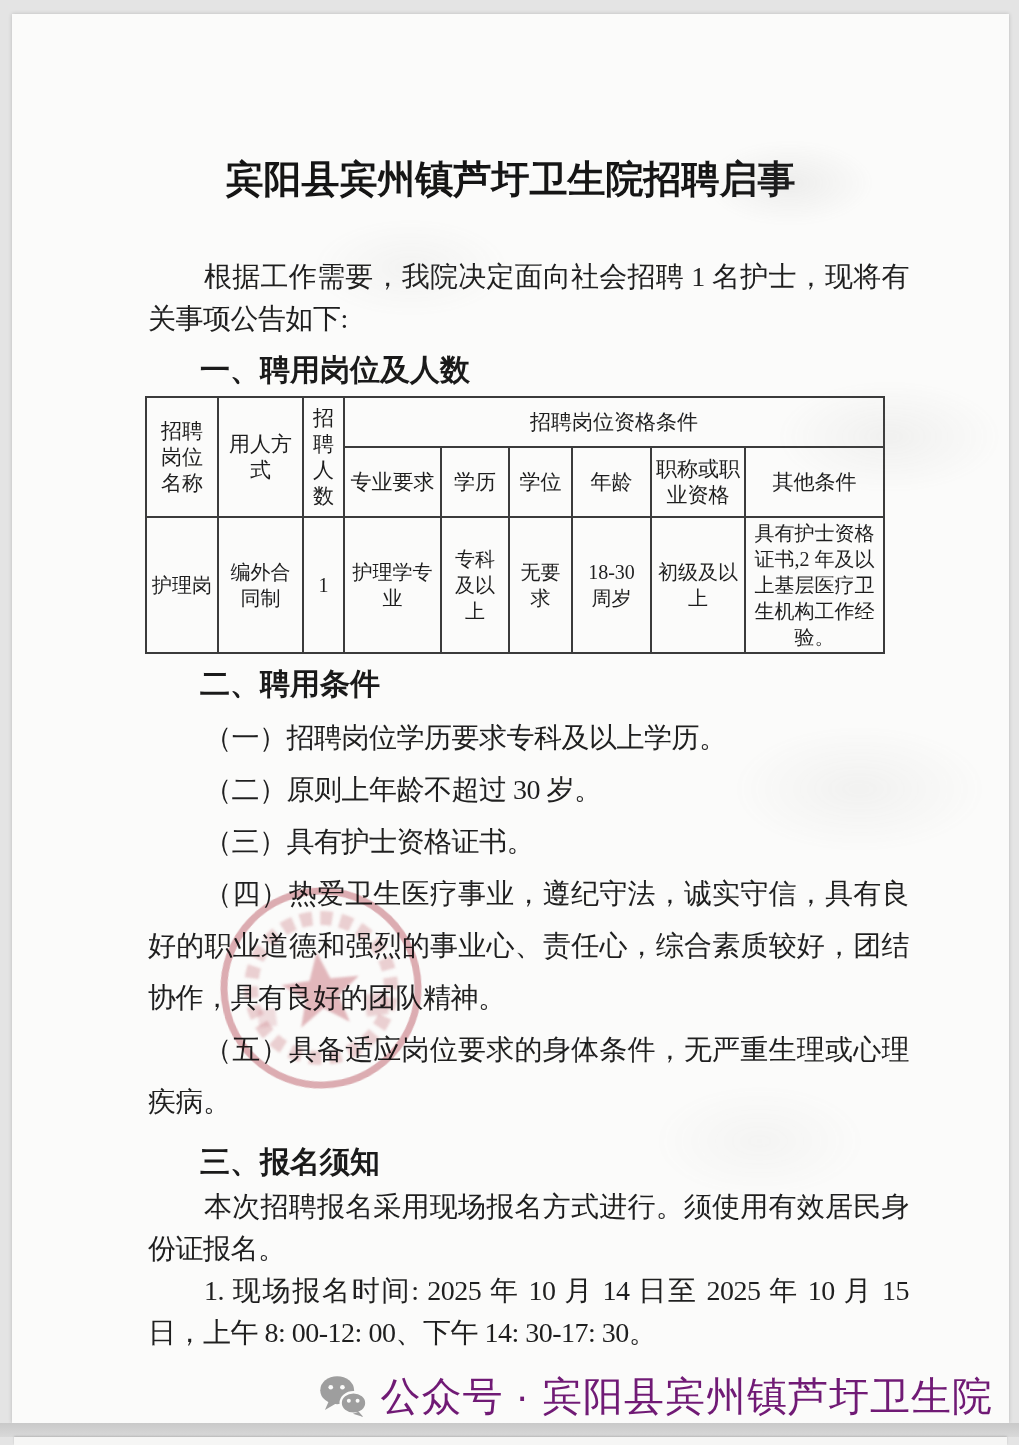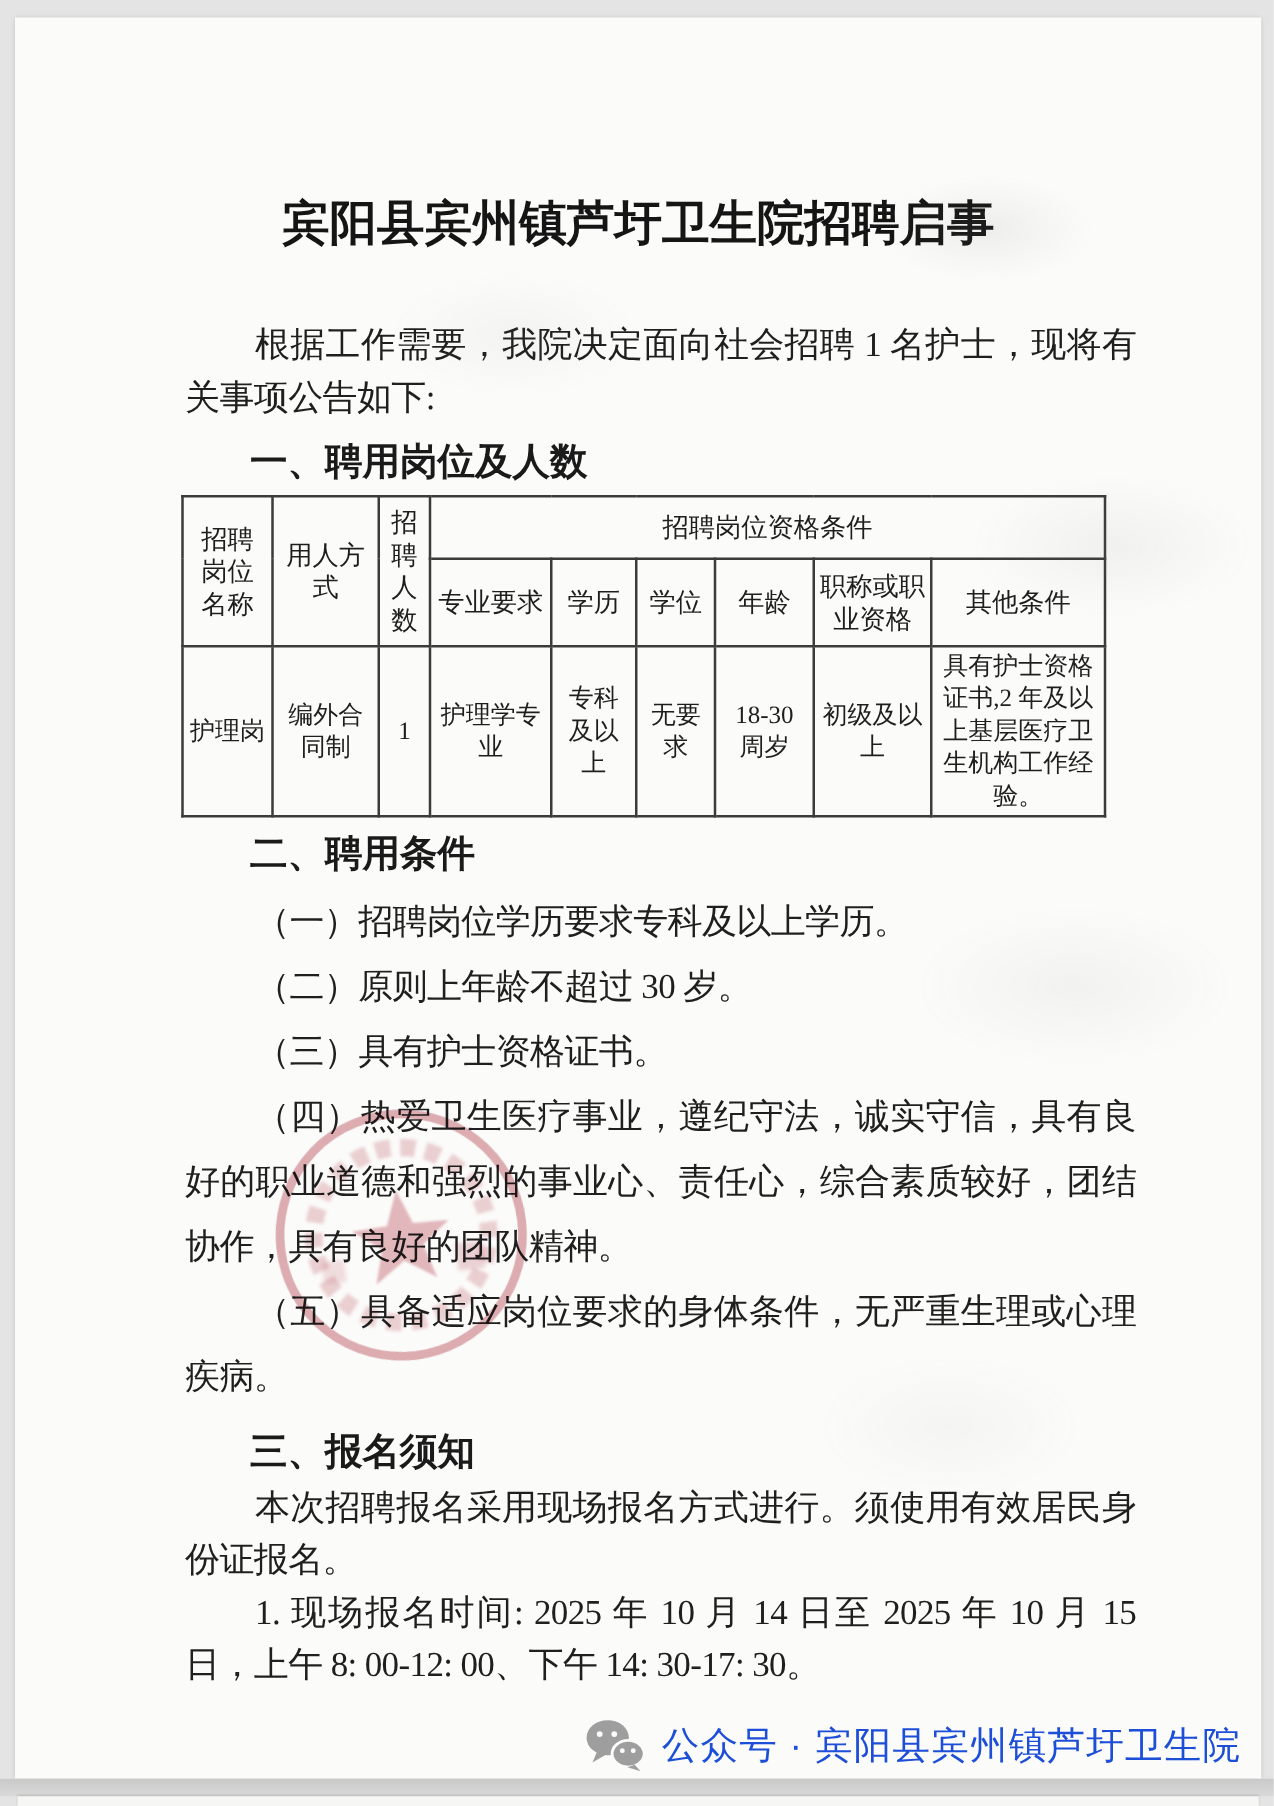--- a/index.html
+++ b/index.html
@@ -66,22 +66,22 @@
   
   .stamp{
     position:absolute;left:203px;top:868px;width:212px;height:212px;
     transform:rotate(-7deg);mix-blend-mode:multiply;opacity:.85;
     filter:blur(.5px);pointer-events:none;
   }
   
   .watermark{
     position:absolute;right:16px;bottom:5px;height:44px;
     display:flex;align-items:center;gap:12px;
-    color:#1d4ed8;font-family:"Liberation Sans","DejaVu Sans",sans-serif;
-    font-size:30px;letter-spacing:1px;white-space:nowrap;
+    color:#701a75;font-family:"Liberation Sans","DejaVu Sans",sans-serif;
+    font-size:40px;letter-spacing:1px;white-space:nowrap;
   }
   .bottom-bar{
     position:absolute;left:0;top:1423px;width:1019px;height:14px;
     background:linear-gradient(#c9c9c9,#d9d9d9);
   }
   .next-page{
     position:absolute;left:14px;top:1437px;width:993px;height:8px;
     background:#f6f6f5;box-shadow:0 -1px 2px rgba(0,0,0,.15);
   }
 </style>

